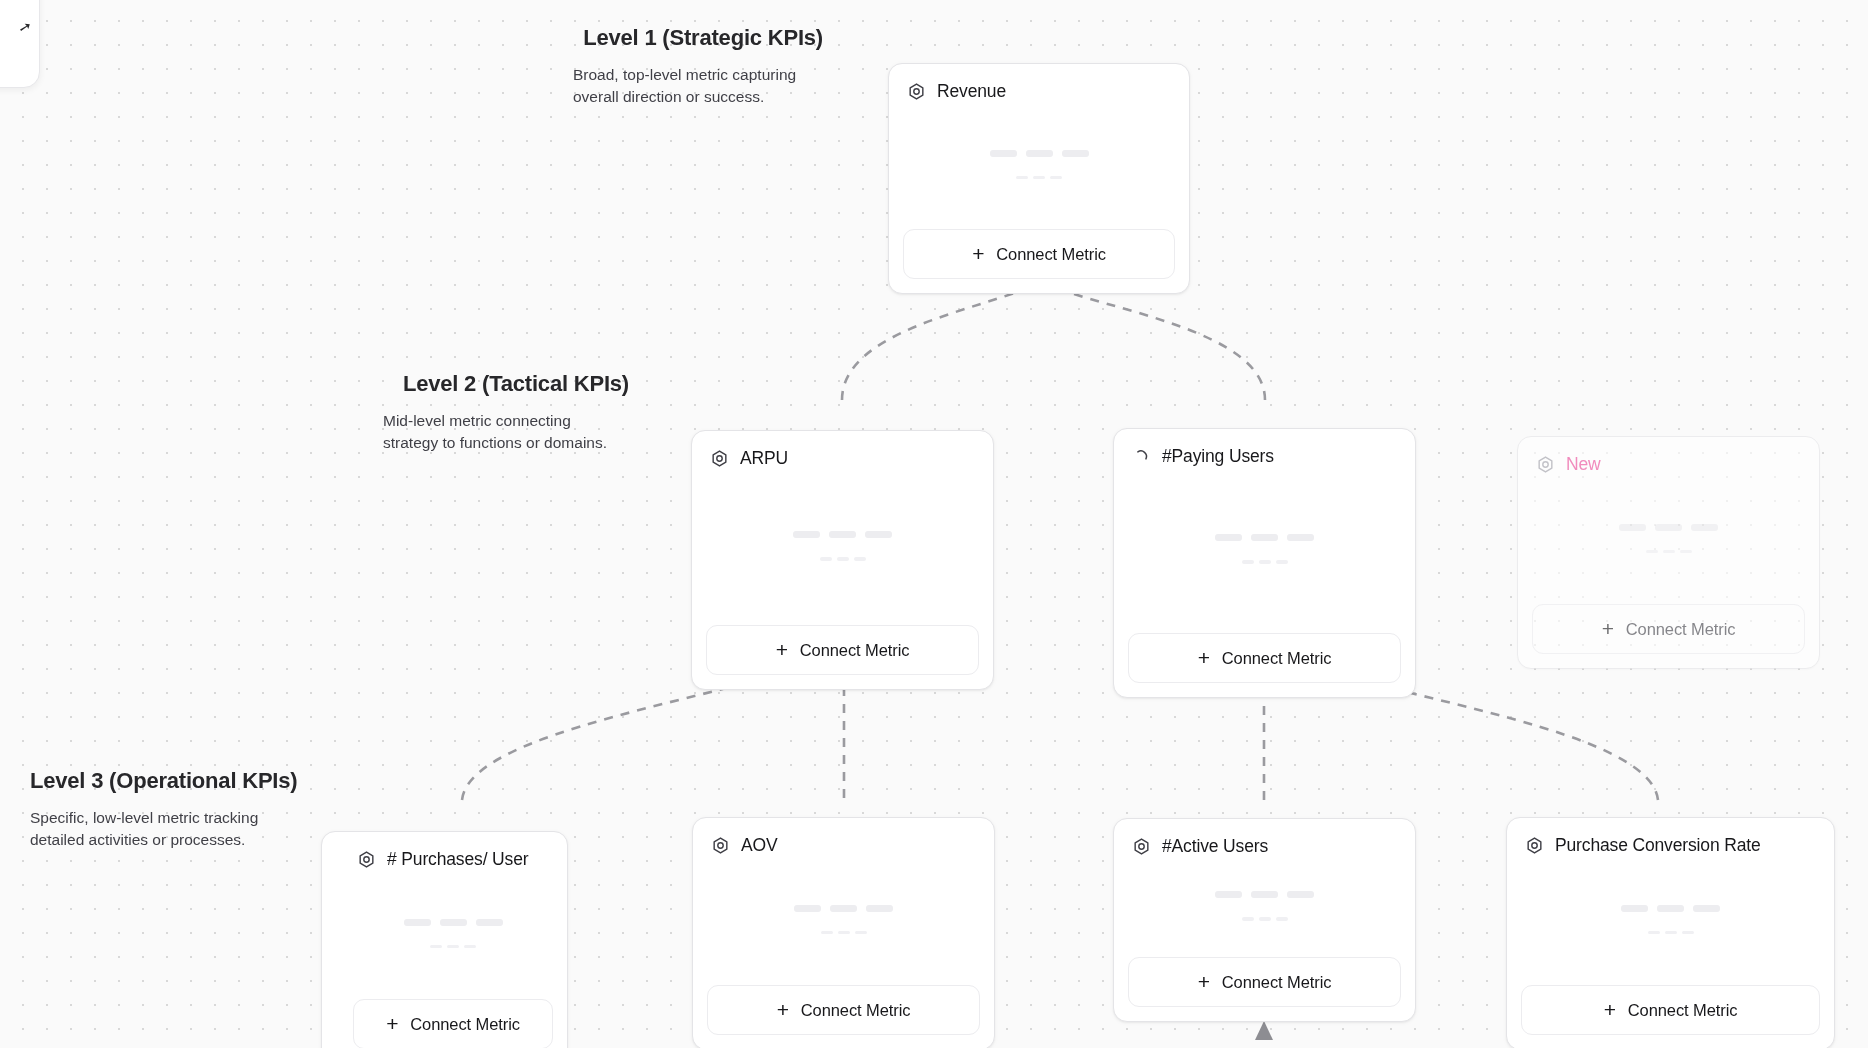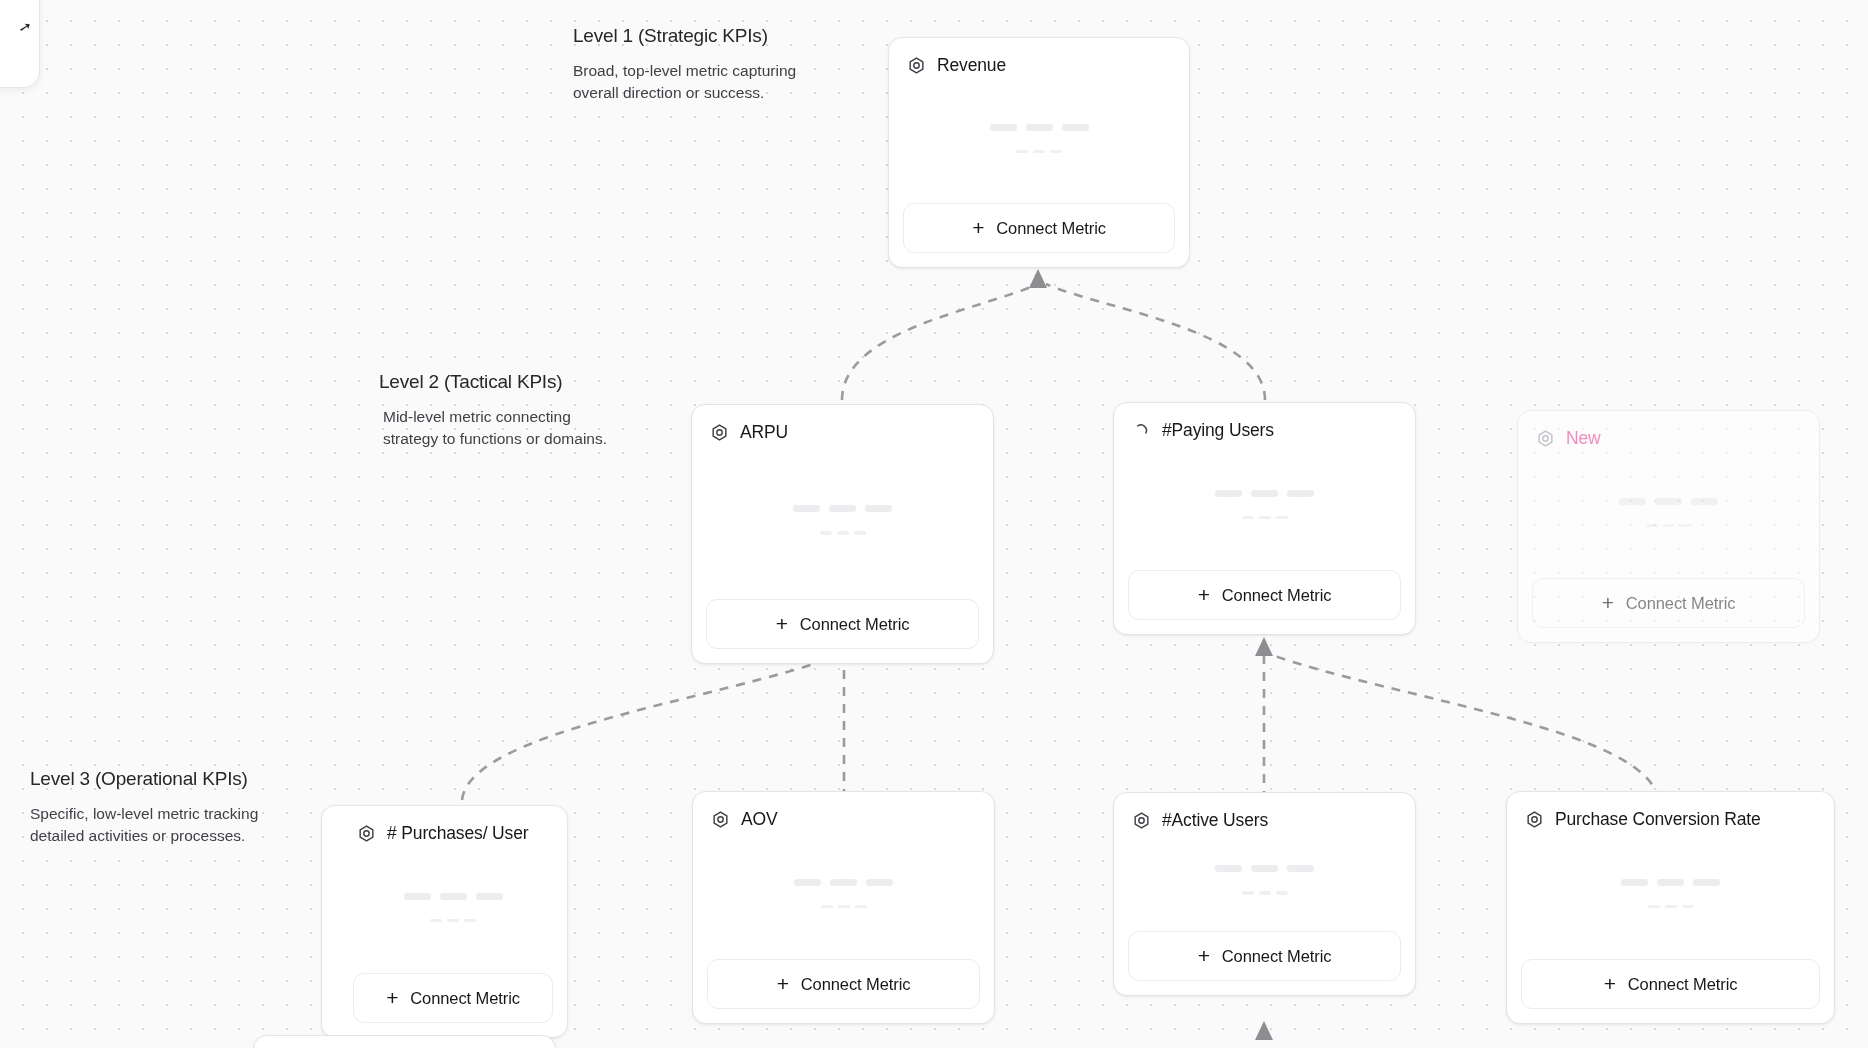--- a/index.html
+++ b/index.html
@@ -29,25 +29,26 @@
     inset: 0;
     width: 1868px;
     height: 1048px;
     pointer-events: none;
     z-index: 1;
   }
 
   
   .level-label { position: absolute; z-index: 2; }
   .level-title {
-    font-size: 19px;
-    font-weight: 400;
+    font-size: 22px;
+    font-weight: 700;
     color: #27272a;
     letter-spacing: -0.2px;
     white-space: nowrap;
+    text-align: right;
   }
   .level-desc {
     margin-top: 13px;
     font-size: 15.5px;
     line-height: 1.42;
     color: #3f3f46;
     max-width: 250px;
   }
   .level-desc.indent { padding-left: 4px; }
 
@@ -55,20 +56,21 @@
   .card {
     position: absolute;
     background: #ffffff;
     border: 1.3px solid #e4e4e7;
     border-radius: 14px;
     box-shadow: 0 1px 2px rgba(0,0,0,0.05), 0 1px 5px rgba(0,0,0,0.035);
     z-index: 3;
     display: flex;
     flex-direction: column;
     padding: 14px;
+    margin-top: 26px;
   }
   .card.ghost { opacity: 0.62; box-shadow: 0 1px 2px rgba(0,0,0,0.035); }
 
   .card-head {
     display: flex;
     align-items: center;
     gap: 11px;
     padding: 3px 2px 0 4px;
   }
   .card-icon {
@@ -245,21 +247,21 @@
         <span class="skel"></span>
         <span class="skel"></span>
       </div>
     </div>
     <button class="connect-btn">
       <span class="plus">+</span>
       <span>Connect Metric</span>
     </button>
   </div>
 
-  <div class="card" style="left:1113px; top:402px; width:303px; height:233px;">
+  <div class="card" style="left:1113px; top:402px; width:303px; height:270px;">
     <div class="card-head">
       <span class="card-icon">
         <svg viewBox="0 0 24 24" fill="none" stroke="currentColor" stroke-width="1.9" stroke-linecap="round">
           <path d="M7.4 6.2A7 7 0 0 1 17.6 15"></path>
         </svg>
       </span>
       <span class="card-title">#Paying Users</span>
     </div>
     <div class="card-body">
       <div class="skel-row primary">

